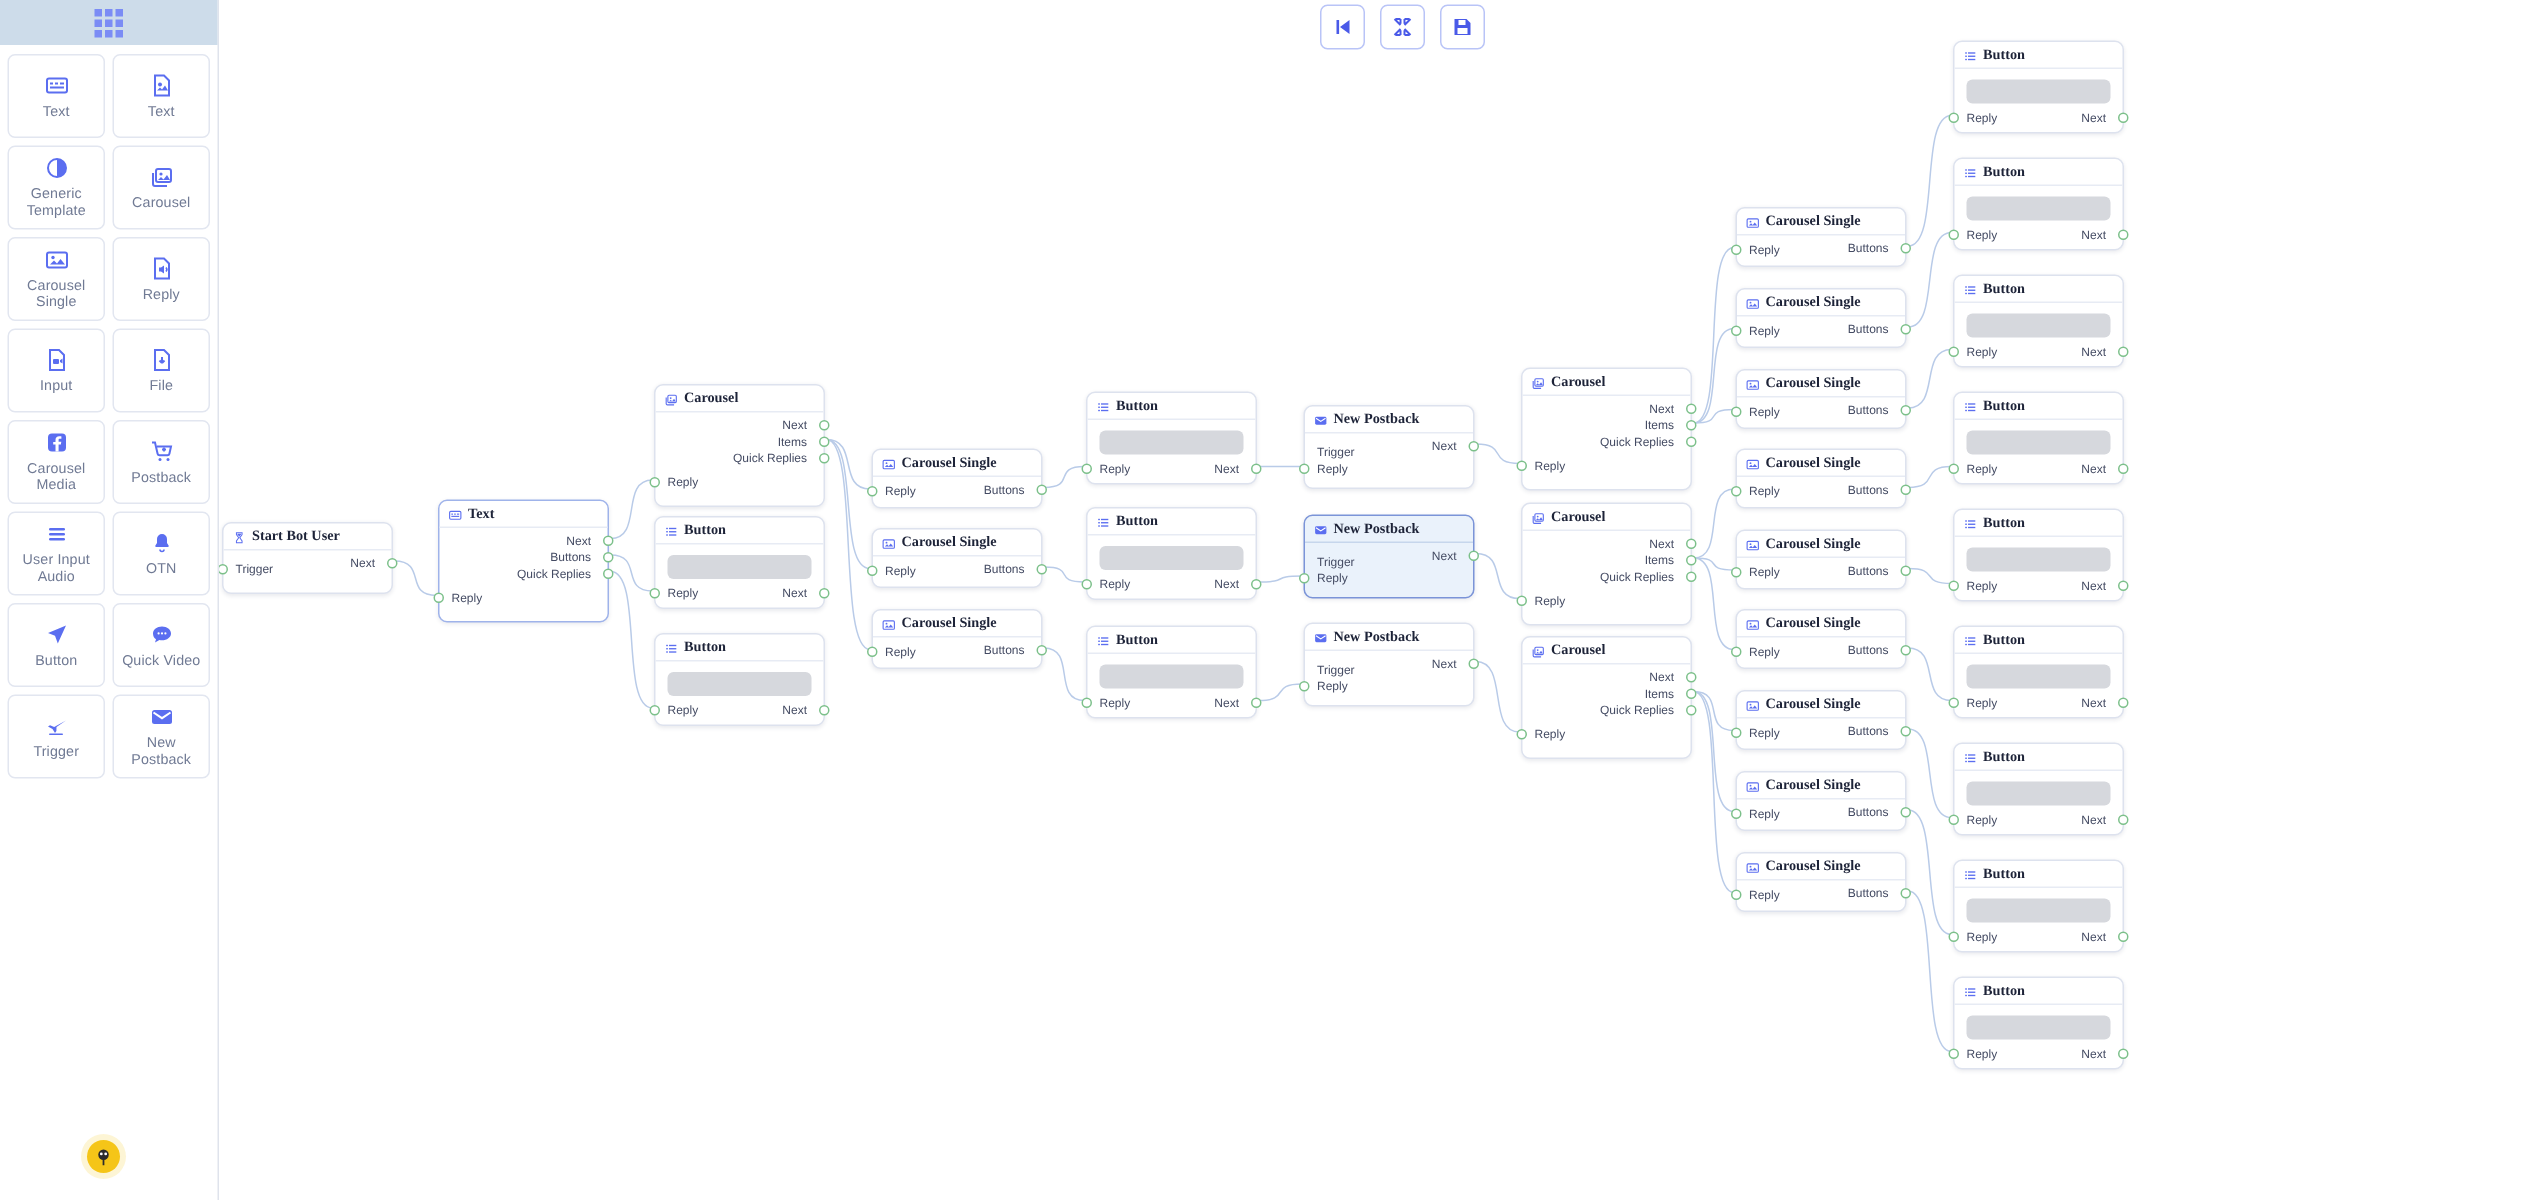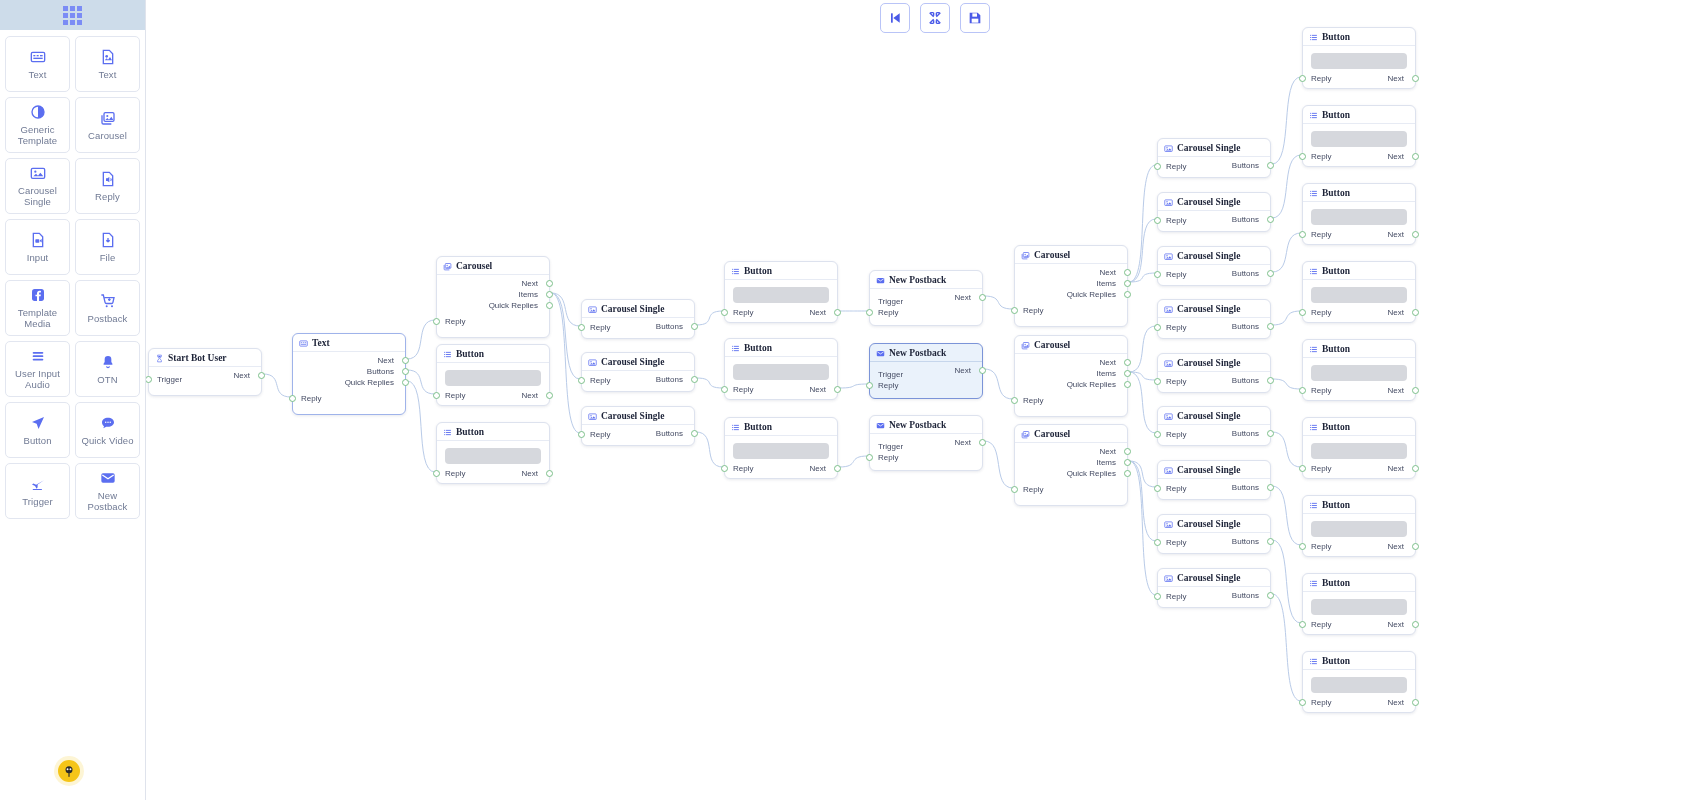--- a/index.html
+++ b/index.html
@@ -233,21 +233,21 @@
           </span>
           <span class="pal-label">File</span>
         </div>
         <div class="pal-item">
           <span class="pal-ico">
             <svg width="16" height="16" viewBox="0 0 24 24" fill="currentColor">
               <rect x="3" y="3" width="18" height="18" rx="4"></rect>
               <path d="M13.6 21v-7h2.3l.4-2.7h-2.7V9.6c0-.8.2-1.3 1.3-1.3h1.5V5.9c-.3 0-1.2-.1-2.2-.1-2.2 0-3.7 1.3-3.7 3.7v2.1H8.2V14h2.3v7z" fill="#fff"></path>
             </svg>
           </span>
-          <span class="pal-label">Template Media</span>
+          <span class="pal-label">Carousel Media</span>
         </div>
         <div class="pal-item">
           <span class="pal-ico">
             <svg width="16" height="16" viewBox="0 0 24 24" fill="currentColor">
               <path d="M2 3h3l2.6 11.2a2 2 0 002 1.6h7.8a2 2 0 002-1.6L21 7H7" fill="none" stroke="currentColor" stroke-width="2"></path>
               <circle cx="10" cy="20" r="1.5"></circle>
               <circle cx="18" cy="20" r="1.5"></circle>
               <path d="M14 8v4M12 10h4" stroke="currentColor" stroke-width="1.8" fill="none"></path>
             </svg>
           </span>

